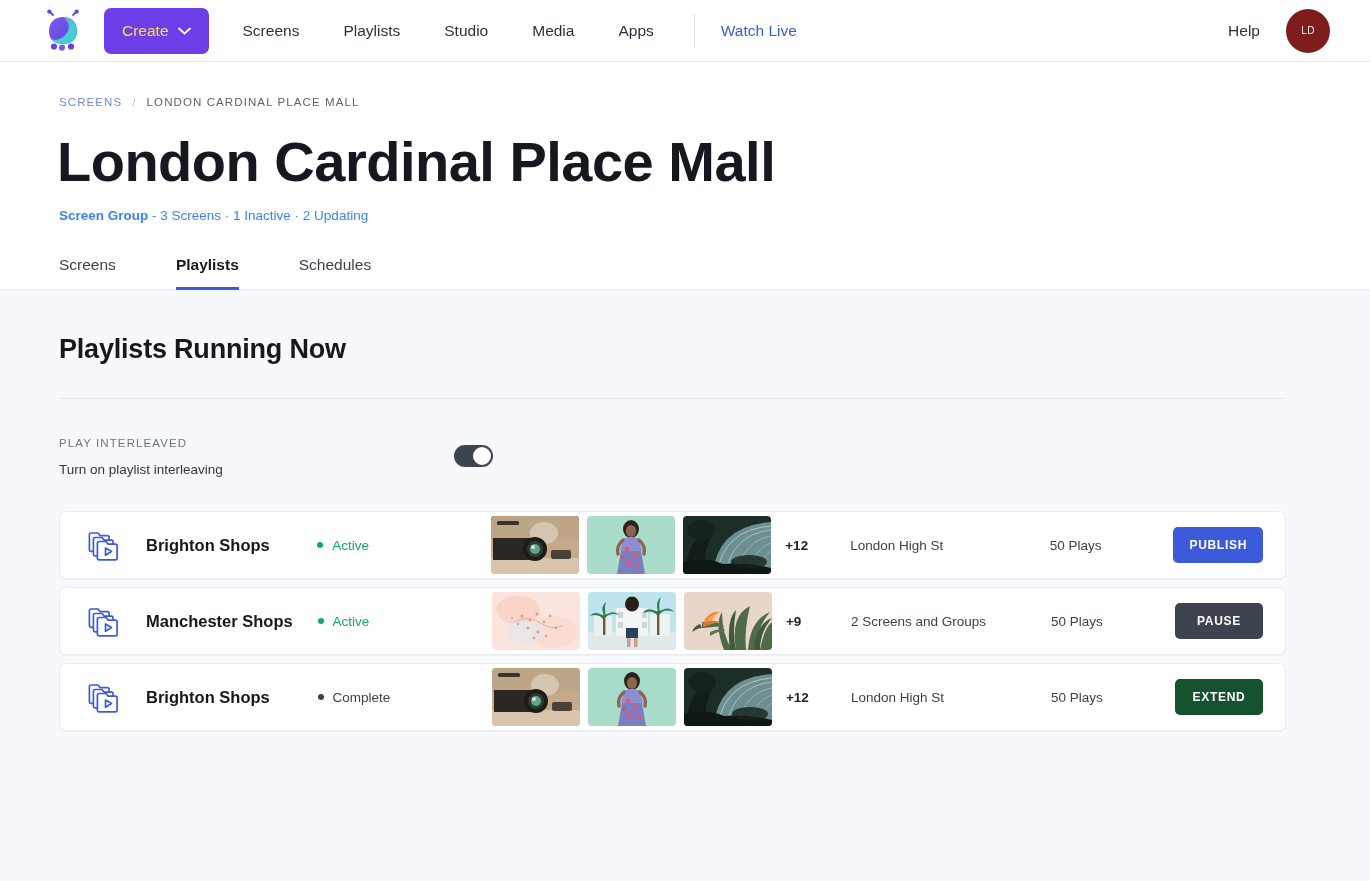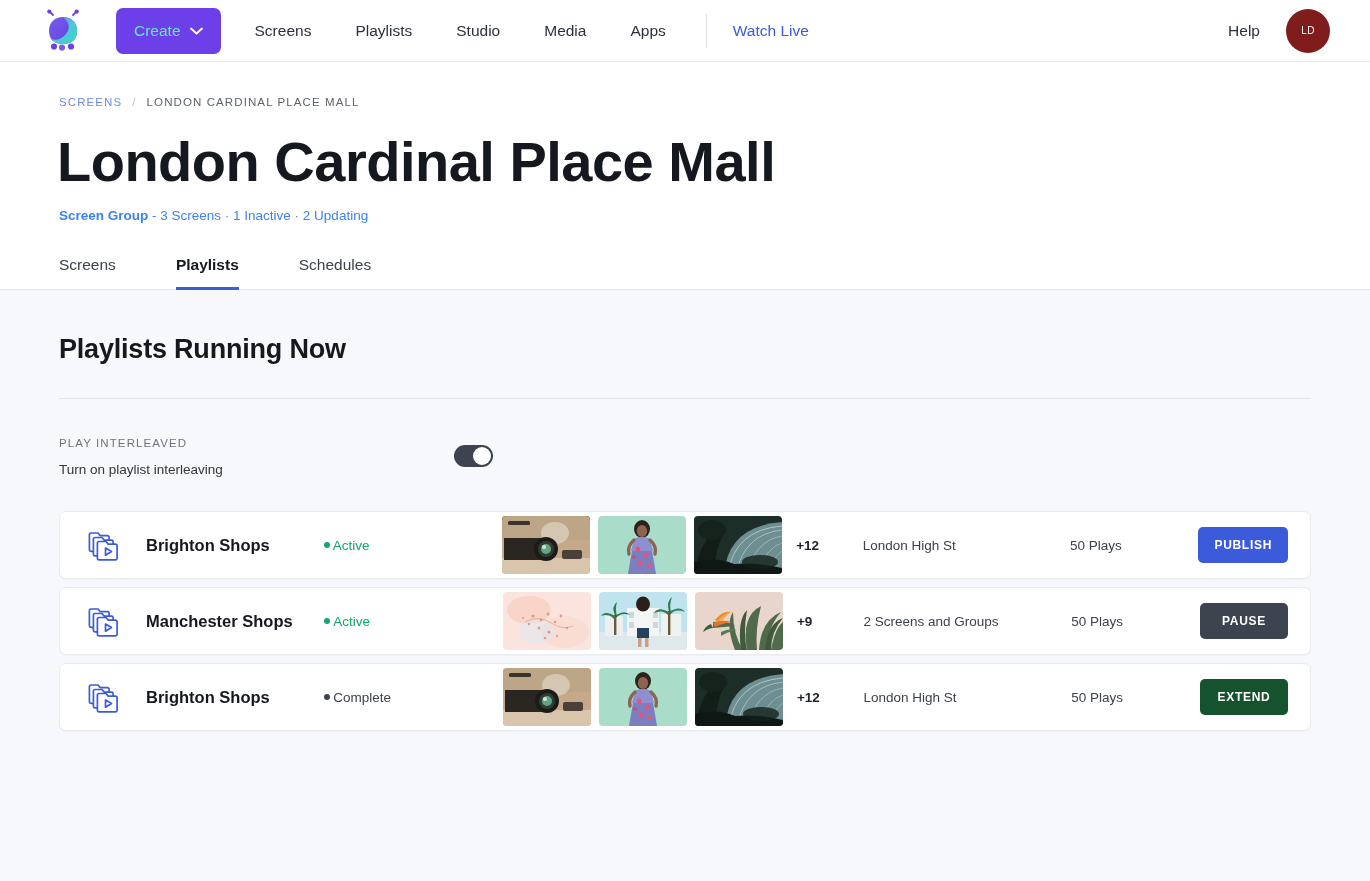--- a/index.html
+++ b/index.html
@@ -21,26 +21,25 @@
     align-items: center;
     padding: 0 0 0 40px;
     position: relative;
   }
   .logo { width: 46px; height: 46px; margin-right: 18px; flex: 0 0 auto; }
   .create-btn {
     display: flex; align-items: center; justify-content: center;
     gap: 9px;
     height: 46px; padding: 13px 18px;
     background: #6d3fe8;
-    color: #5eead4;
+    color: #fde047;
     border: none; border-radius: 7px;
     font-size: 15.5px; font-weight: 500;
     cursor: pointer;
     font-family: "Liberation Sans", sans-serif;
-    margin-left: 12px;
   }
   .create-btn .chev { display: inline-block; line-height: 0; }
   .nav-links { display: flex; align-items: center; height: 100%; margin-left: 12px; }
   .nav-link {
     font-size: 15.5px; color: #2b313c;
     padding: 0 22px; line-height: 62px;
     cursor: pointer; white-space: nowrap;
   }
   .nav-sep {
     width: 1px; height: 34px; background: #dcdfe5;
@@ -79,21 +78,21 @@
   .tabs { display: flex; gap: 0; margin-top: 32px; }
   .tab {
     font-size: 15.5px; color: #3c424c;
     padding: 0 0 13px 0; margin-right: 60px;
     cursor: pointer; border-bottom: 3px solid transparent;
     position: relative; top: 1px;
   }
   .tab.active { color: #15181e; font-weight: 700; border-bottom-color: #3b5bdb; }
 
   
-  .main { padding: 44px 59px 0 59px; }
+  .main { padding: 44px 84px 0 59px; }
   .section-title { font-size: 27px; font-weight: 600; color: #15181e; letter-spacing: -.2px; }
   .divider { height: 1px; background: #e4e6eb; margin: 33px 0 0 0; }
 
   .interleave-row {
     display: flex; align-items: flex-start;
     padding: 38px 0 34px 0;
     gap: 20px;
   }
   .interleave-labels { width: 375px; }
   .il-caption { font-size: 11.5px; letter-spacing: 1.1px; color: #6e747e; }
@@ -118,21 +117,21 @@
     height: 68px;
     display: flex; align-items: center;
     padding: 0 22px 0 22px;
     box-shadow: 0 1px 1px rgba(20,24,32,.03);
   }
   .pl-icon { width: 38px; height: 38px; flex: 0 0 auto; margin-left: 2px; }
   .pl-name {
     font-size: 16.5px; font-weight: 600; color: #15181e;
     margin-left: 24px; width: 180px; white-space: nowrap;
   }
-  .pl-status { display: flex; align-items: center; gap: 3px; width: 120px; font-size: 13.5px; }
+  .pl-status { display: flex; align-items: center; gap: 9px; width: 120px; font-size: 13.5px; }
   .dot { width: 6px; height: 6px; border-radius: 50%; flex: 0 0 auto; }
   .st-active { color: #12a76c; }
   .st-active .dot { background: #12a76c; }
   .st-complete { color: #3c424c; }
   .st-complete .dot { background: #3c424c; }
 
   .thumbs { display: flex; gap: 8px; margin-left: 60px; }
   .thumb {
     width: 88px; height: 58px; border-radius: 4px;
     overflow: hidden; flex: 0 0 auto;

